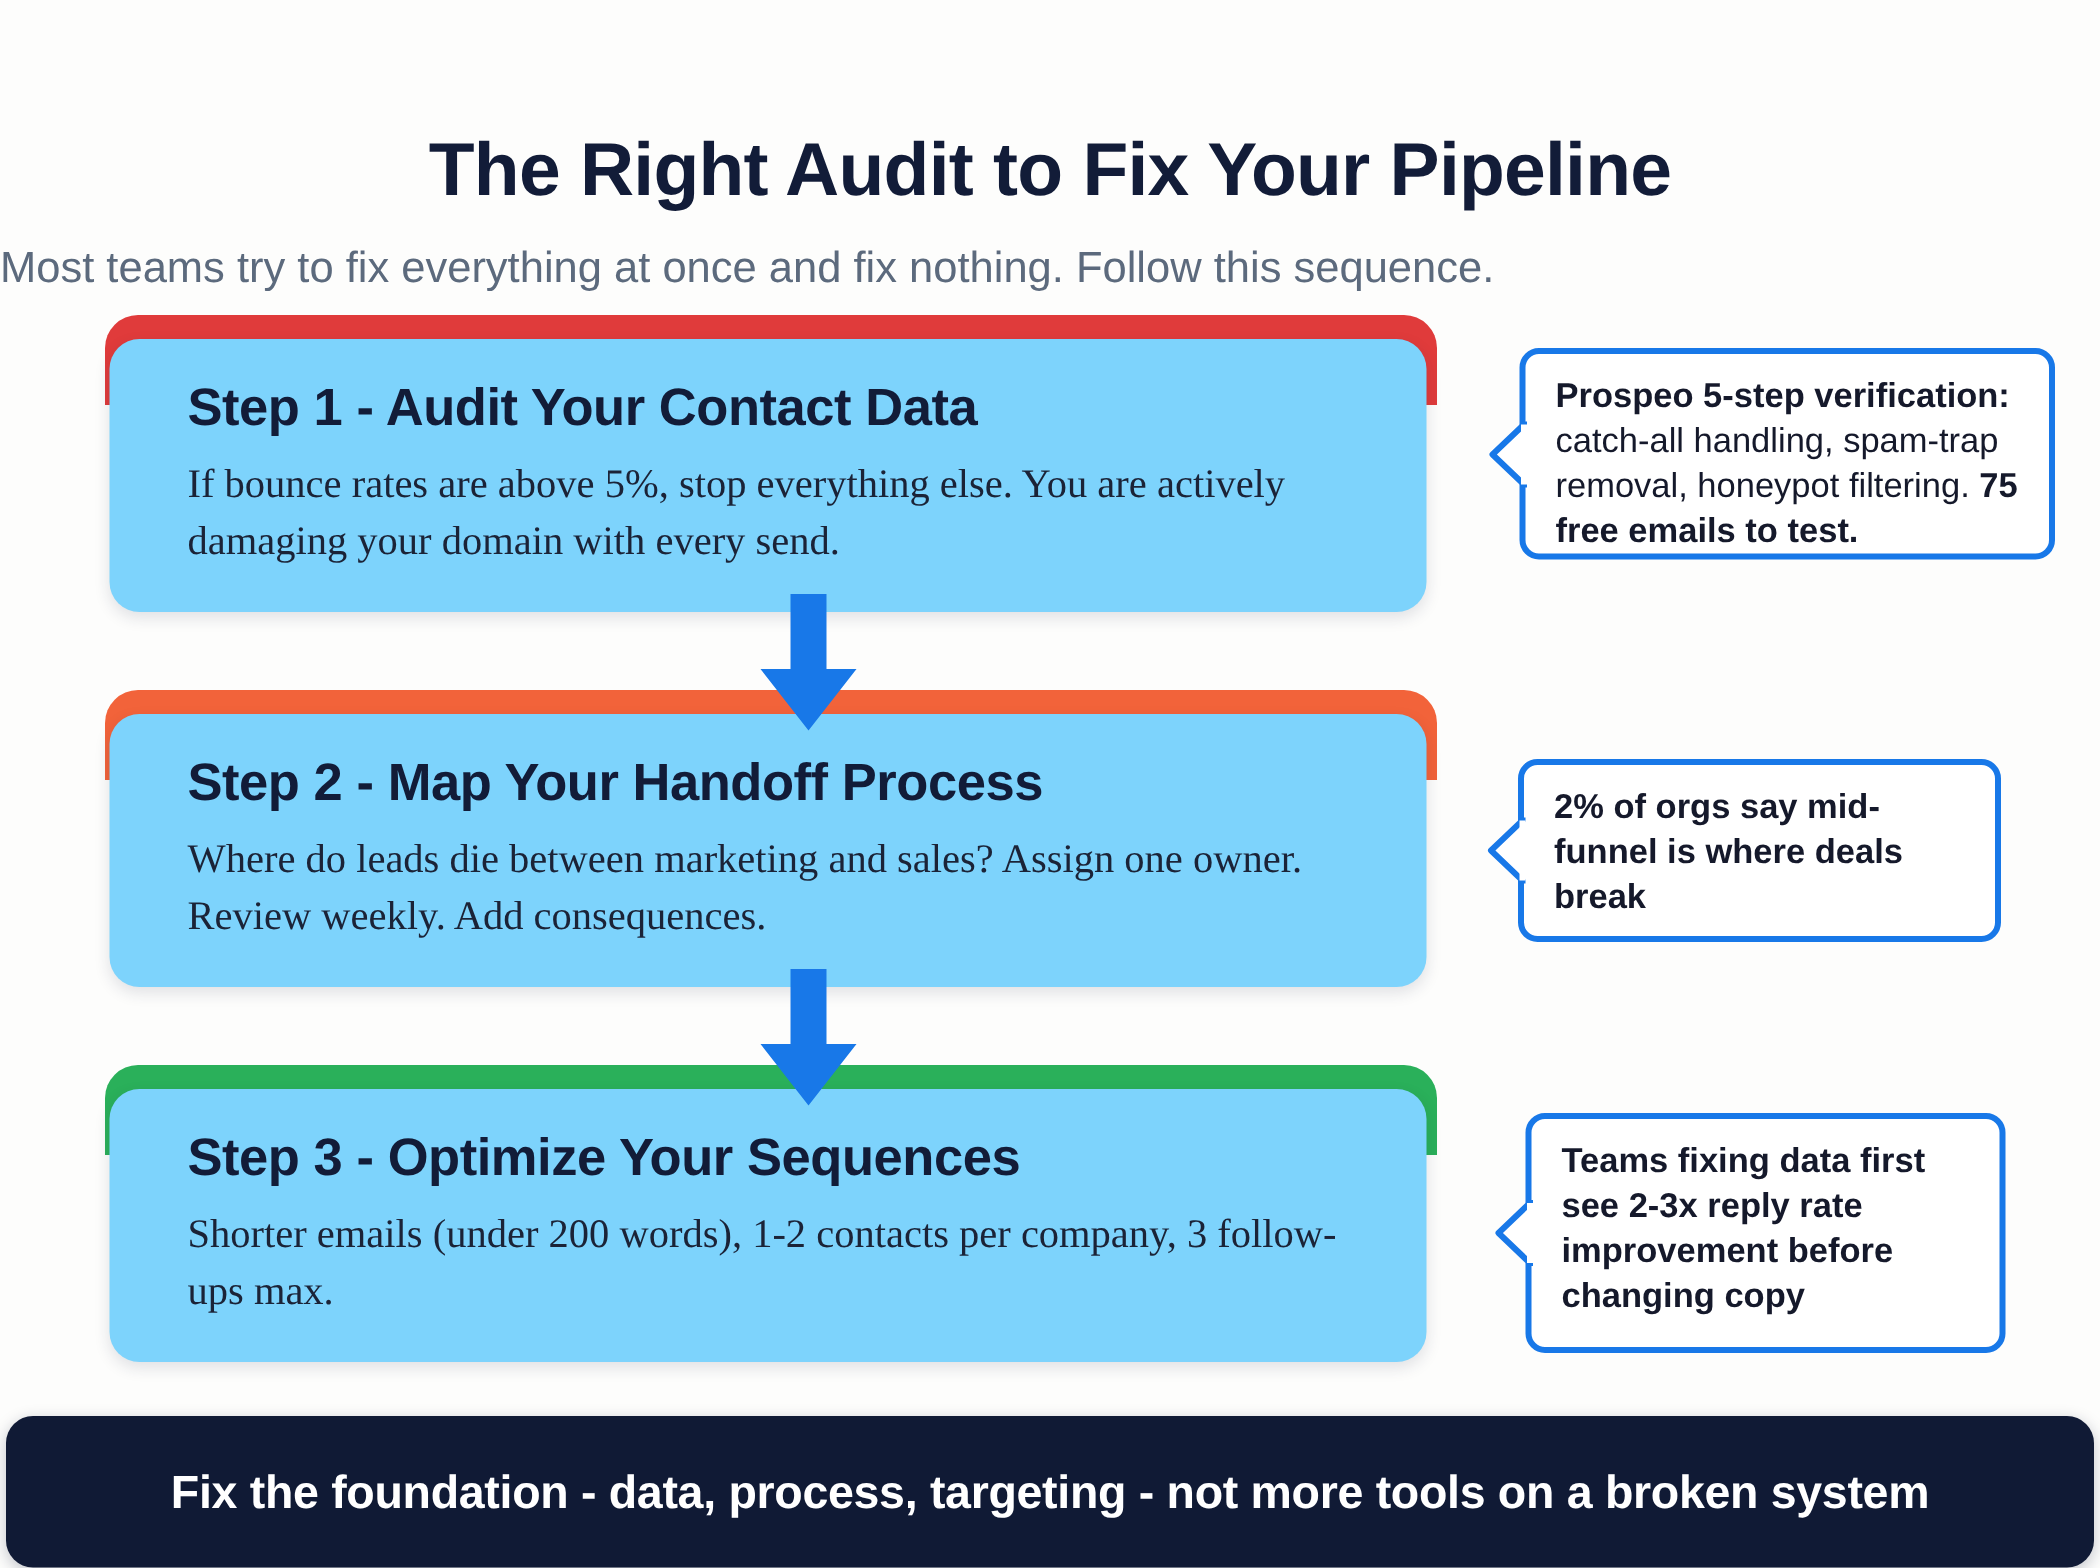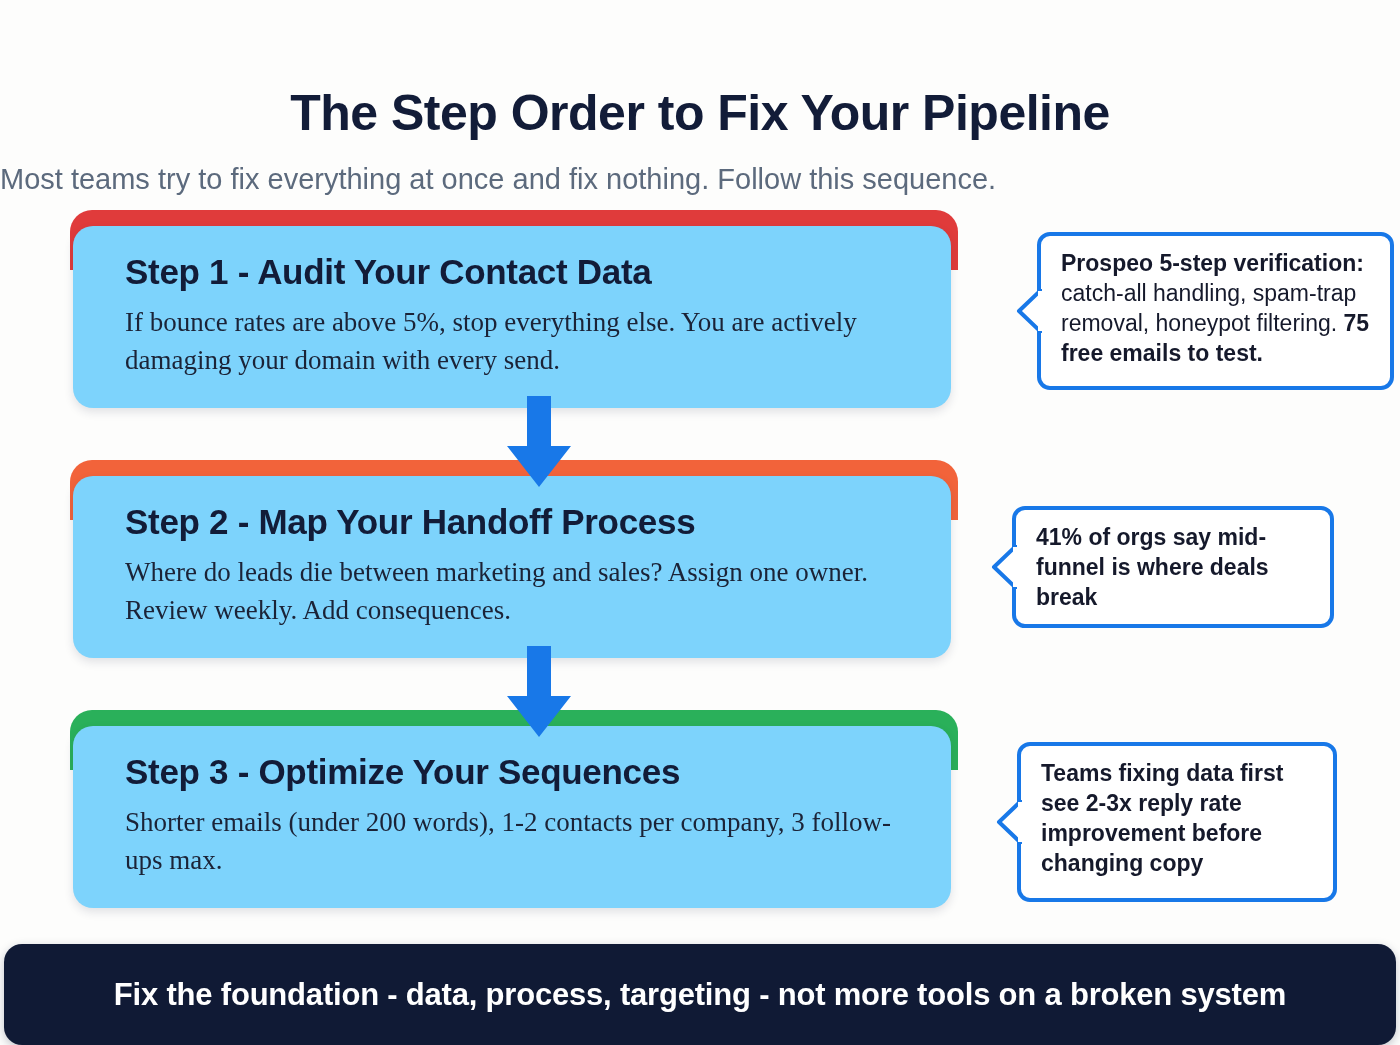--- a/index.html
+++ b/index.html
@@ -121,21 +121,21 @@
   
   .callout .tail {
     position: absolute;
     left: -25px;
     top: 50%;
     margin-top: -22px;
     width: 26px;
     height: 44px;
   }
 
-  #callout-1 { left: 1037px; top: 232px; width: 357px; height: 158px; }
+  #callout-1 { left: 1013px; top: 232px; width: 357px; height: 141px; }
   #callout-2 { left: 1012px; top: 506px; width: 322px; height: 122px; }
   #callout-3 { left: 1017px; top: 742px; width: 320px; height: 160px; }
 
   
   #bottom-banner {
     position: absolute;
     left: 4px;
     top: 944px;
     width: 1392px;
     height: 101px;
@@ -152,21 +152,21 @@
     font-weight: bold;
     text-align: center;
     letter-spacing: -0.2px;
   }
 </style>
 </head>
 <body>
 
 <div id="stage">
 
-  <h1 class="page-title">The Step Order to Fix Your Pipeline</h1>
+  <h1 class="page-title">The Right Audit to Fix Your Pipeline</h1>
   <p class="page-subtitle">Most teams try to fix everything at once and fix nothing. Follow this sequence.</p>
 
   <div class="step-block" id="step-1">
     <div class="step-accent" style="background: rgb(224, 59, 59);"></div>
     <div class="step-card">
       <div class="step-title">Step 1 - Audit Your Contact Data</div>
       <div class="step-desc">If bounce rates are above 5%, stop everything else. You are actively damaging your domain with every send.</div>
     </div>
   </div>
 
@@ -208,21 +208,21 @@
     <p><b>Prospeo 5-step verification:</b> <span class="reg">catch-all handling, spam-trap removal, honeypot filtering.</span> <b>75 free emails to test.</b></p>
   </div>
 
   <div class="callout bold-all" id="callout-2">
     <span class="tail">
       <svg width="26" height="44" viewBox="0 0 26 44" xmlns="http://www.w3.org/2000/svg">
         <path d="M25 1 L3 22 L25 43" fill="#ffffff" stroke="#1878e8" stroke-width="4" stroke-linejoin="round" stroke-linecap="square"></path>
         <rect x="22" y="2" width="6" height="40" fill="#ffffff"></rect>
       </svg>
     </span>
-    <p>41% of orgs say mid-funnel is where deals break</p>
+    <p>2% of orgs say mid-funnel is where deals break</p>
   </div>
 
   <div class="callout bold-all" id="callout-3">
     <span class="tail">
       <svg width="26" height="44" viewBox="0 0 26 44" xmlns="http://www.w3.org/2000/svg">
         <path d="M25 1 L3 22 L25 43" fill="#ffffff" stroke="#1878e8" stroke-width="4" stroke-linejoin="round" stroke-linecap="square"></path>
         <rect x="22" y="2" width="6" height="40" fill="#ffffff"></rect>
       </svg>
     </span>
     <p>Teams fixing data first see 2-3x reply rate improvement before changing copy</p>

